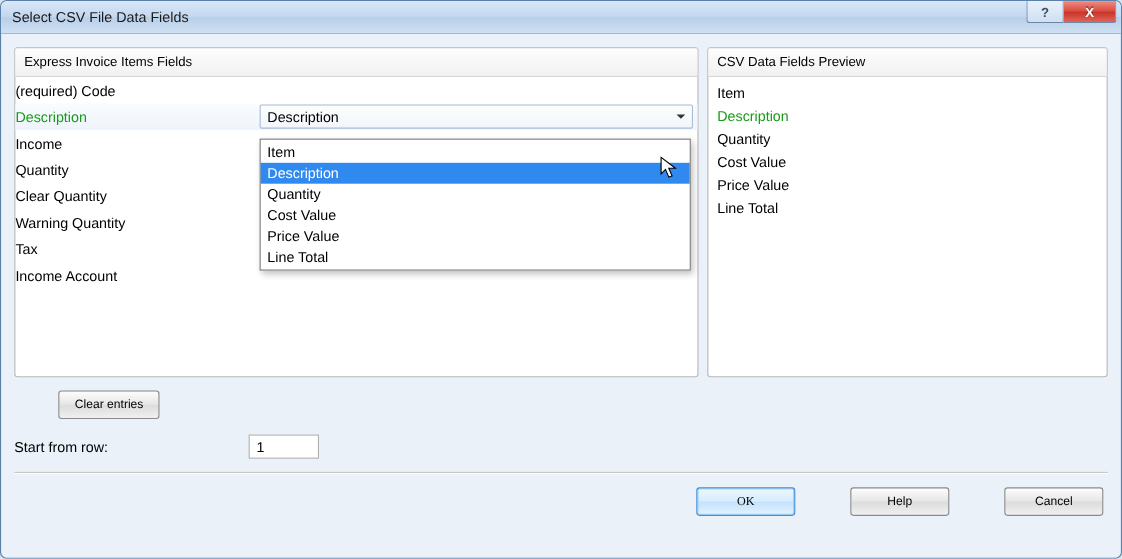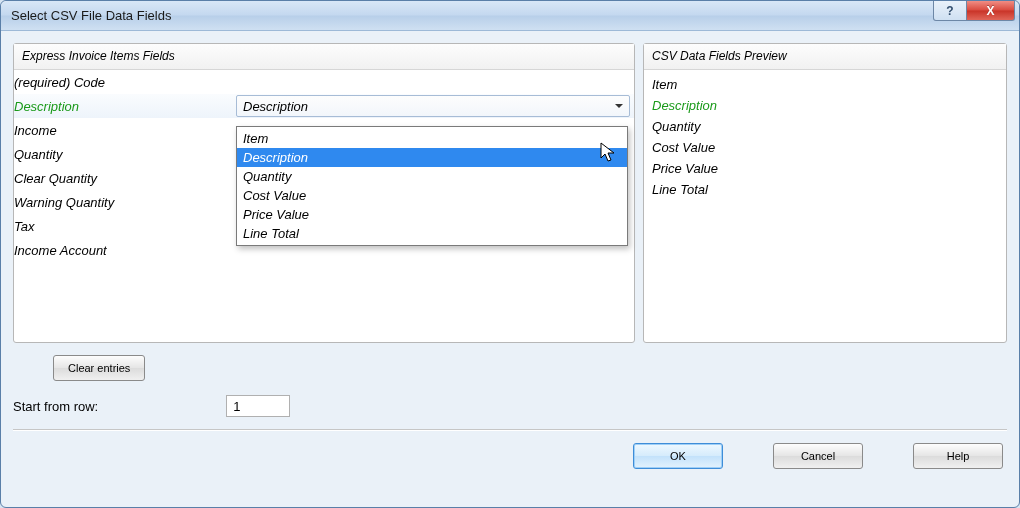--- a/index.html
+++ b/index.html
@@ -80,21 +80,20 @@
     height: 300px;
   }
   .panel {
     border: 1px solid #b7b7b7;
     border-radius: 3px;
     background: #fff;
     flex: 1;
     display: flex;
     flex-direction: column;
     overflow: visible;
-    font-style: italic;
   }
   .panel.left {
     flex: 0 0 622px;
     position: relative;
   }
   .panel.left::after {
     
     content: none;
   }
   .panel-header {
@@ -198,20 +197,21 @@
     border-radius: 3px;
     background: linear-gradient(#fdfdfd, #e6e6e6 48%, #dcdcdc 52%, #f0f0f0);
     font-size: 11px;
     cursor: default;
     margin-left: 40px;
   }
   .btn.default {
     border: 1px solid #3e8dd8;
     box-shadow: inset 0 0 0 1px #9ecff7;
     background: linear-gradient(#eef8ff, #d6ecfc 48%, #c3e2fb 52%, #e3f2fd);
+    font-family: Liberation Serif, serif;
   }
   .startrow {
     margin-top: 14px;
     display: flex;
     align-items: center;
     gap: 8px;
     font-size: 13px;
   }
   .startrow input[type="text"] {
     width: 64px;
@@ -335,18 +335,18 @@
       <div class="startrow">
         <span>Start from row:</span>
         <input type="text" value="1" style="">
       </div>
     </div>
 
     <div class="separator"></div>
 
     <div class="footer">
       <span class="btn default">OK</span>
+      <span class="btn">Help</span>
       <span class="btn">Cancel</span>
-      <span class="btn">Help</span>
     </div>
 
   </div>
 </div>
 
 </body></html>

